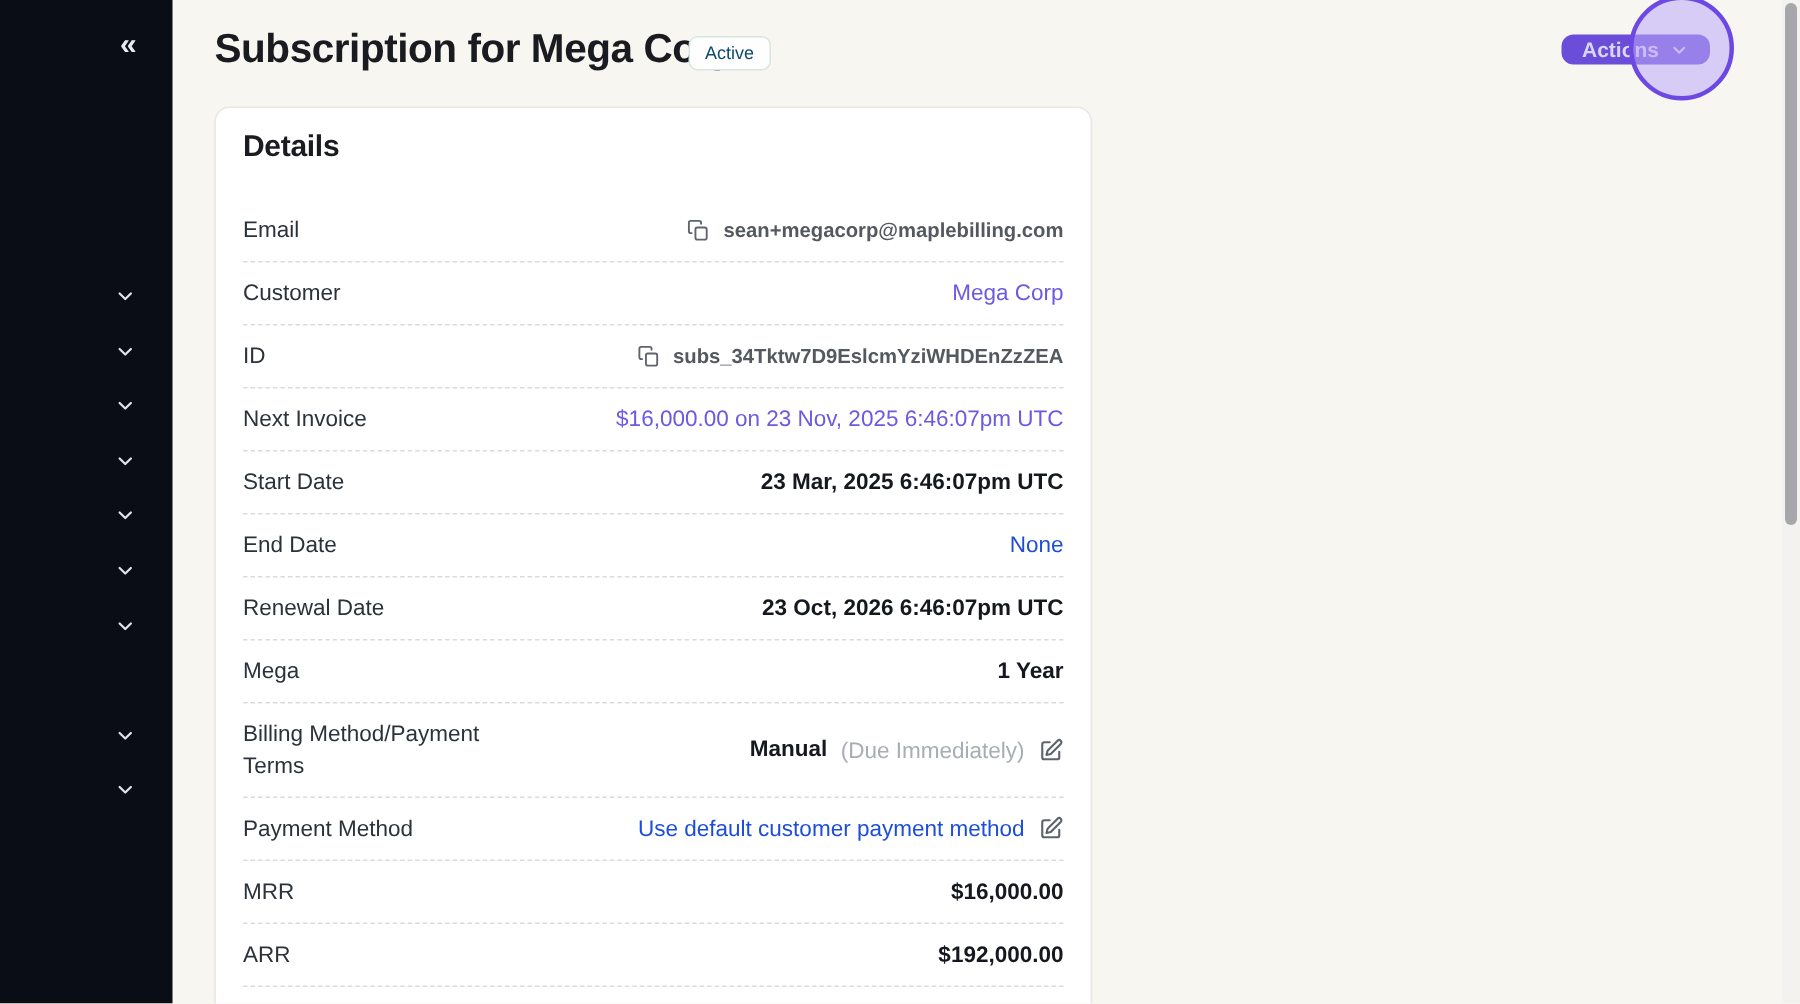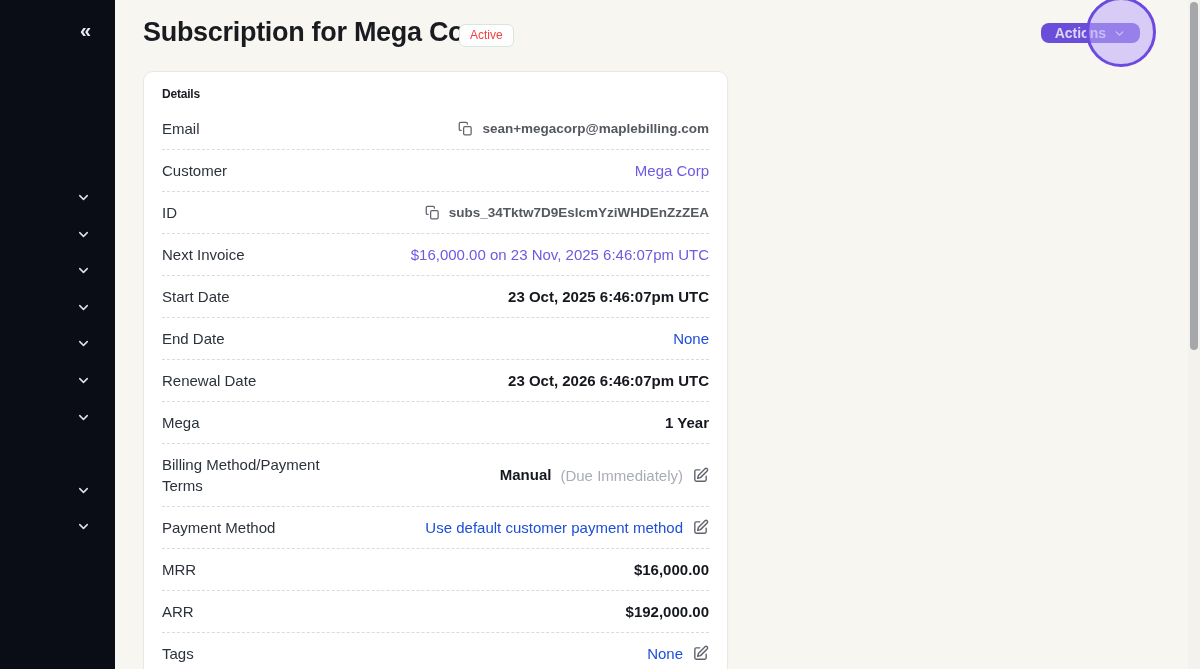--- a/index.html
+++ b/index.html
@@ -36,21 +36,21 @@
   .main { position: absolute; left: 115px; top: 0; width: 1073px; height: 669px; }
 
   .page-header { position: relative; height: 60px; }
   .page-title {
     position: absolute; left: 28px; top: 17px;
     font-size: 27px; font-weight: 700; color: #191b20;
     letter-spacing: -0.3px; white-space: nowrap;
   }
   .badge {
     position: absolute; left: 344px; top: 24px;
-    font-size: 12px; font-weight: 500; color: #ef4444;
+    font-size: 12px; font-weight: 500; color: #0c4a6e;
     background: #fdfefd;
     border: 1px solid #d9e6df;
     border-radius: 6px;
     padding: 3px 10px;
     line-height: 15px;
   }
   .actions-btn {
     position: absolute; right: 48px; top: 23px;
     height: 20px; padding: 0 14px;
     display: inline-flex; align-items: center; gap: 7px;
@@ -77,22 +77,22 @@
   .card {
     position: absolute; left: 28px; top: 71px;
     width: 585px;
     background: #ffffff;
     border: 1px solid #eae8e4;
     border-radius: 10px;
     box-shadow: 0 1px 2px rgba(0,0,0,0.04);
     padding: 15px 18px 18px 18px;
   }
   .card-title {
-    font-size: 12px; font-weight: 700; color: #1a1c21;
-    margin-bottom: 7px; letter-spacing: -0.2px;
+    font-size: 20px; font-weight: 700; color: #1a1c21;
+    margin-bottom: 23px; letter-spacing: -0.2px;
   }
   .row {
     display: flex; align-items: center; justify-content: space-between;
     padding: 10px 0;
     border-bottom: 1px dashed #d9dbdf;
     min-height: 40px;
   }
   .row:last-child { border-bottom: none; }
   .row-label {
     font-size: 15px; color: #2c323b; font-weight: 500;
@@ -228,21 +228,21 @@
         </div>
         <div class="row">
           <span class="row-label">Next Invoice</span>
           <span class="row-value-wrap">
             <span class="val link">$16,000.00 on 23 Nov, 2025 6:46:07pm UTC</span>
           </span>
         </div>
         <div class="row">
           <span class="row-label">Start Date</span>
           <span class="row-value-wrap">
-            <span class="val strong">23 Oct, 2025 6:46:07pm UTC</span>
+            <span class="val strong">23 Mar, 2025 6:46:07pm UTC</span>
           </span>
         </div>
         <div class="row">
           <span class="row-label">End Date</span>
           <span class="row-value-wrap">
             <span class="val muted">None</span>
           </span>
         </div>
         <div class="row">
           <span class="row-label">Renewal Date</span>

